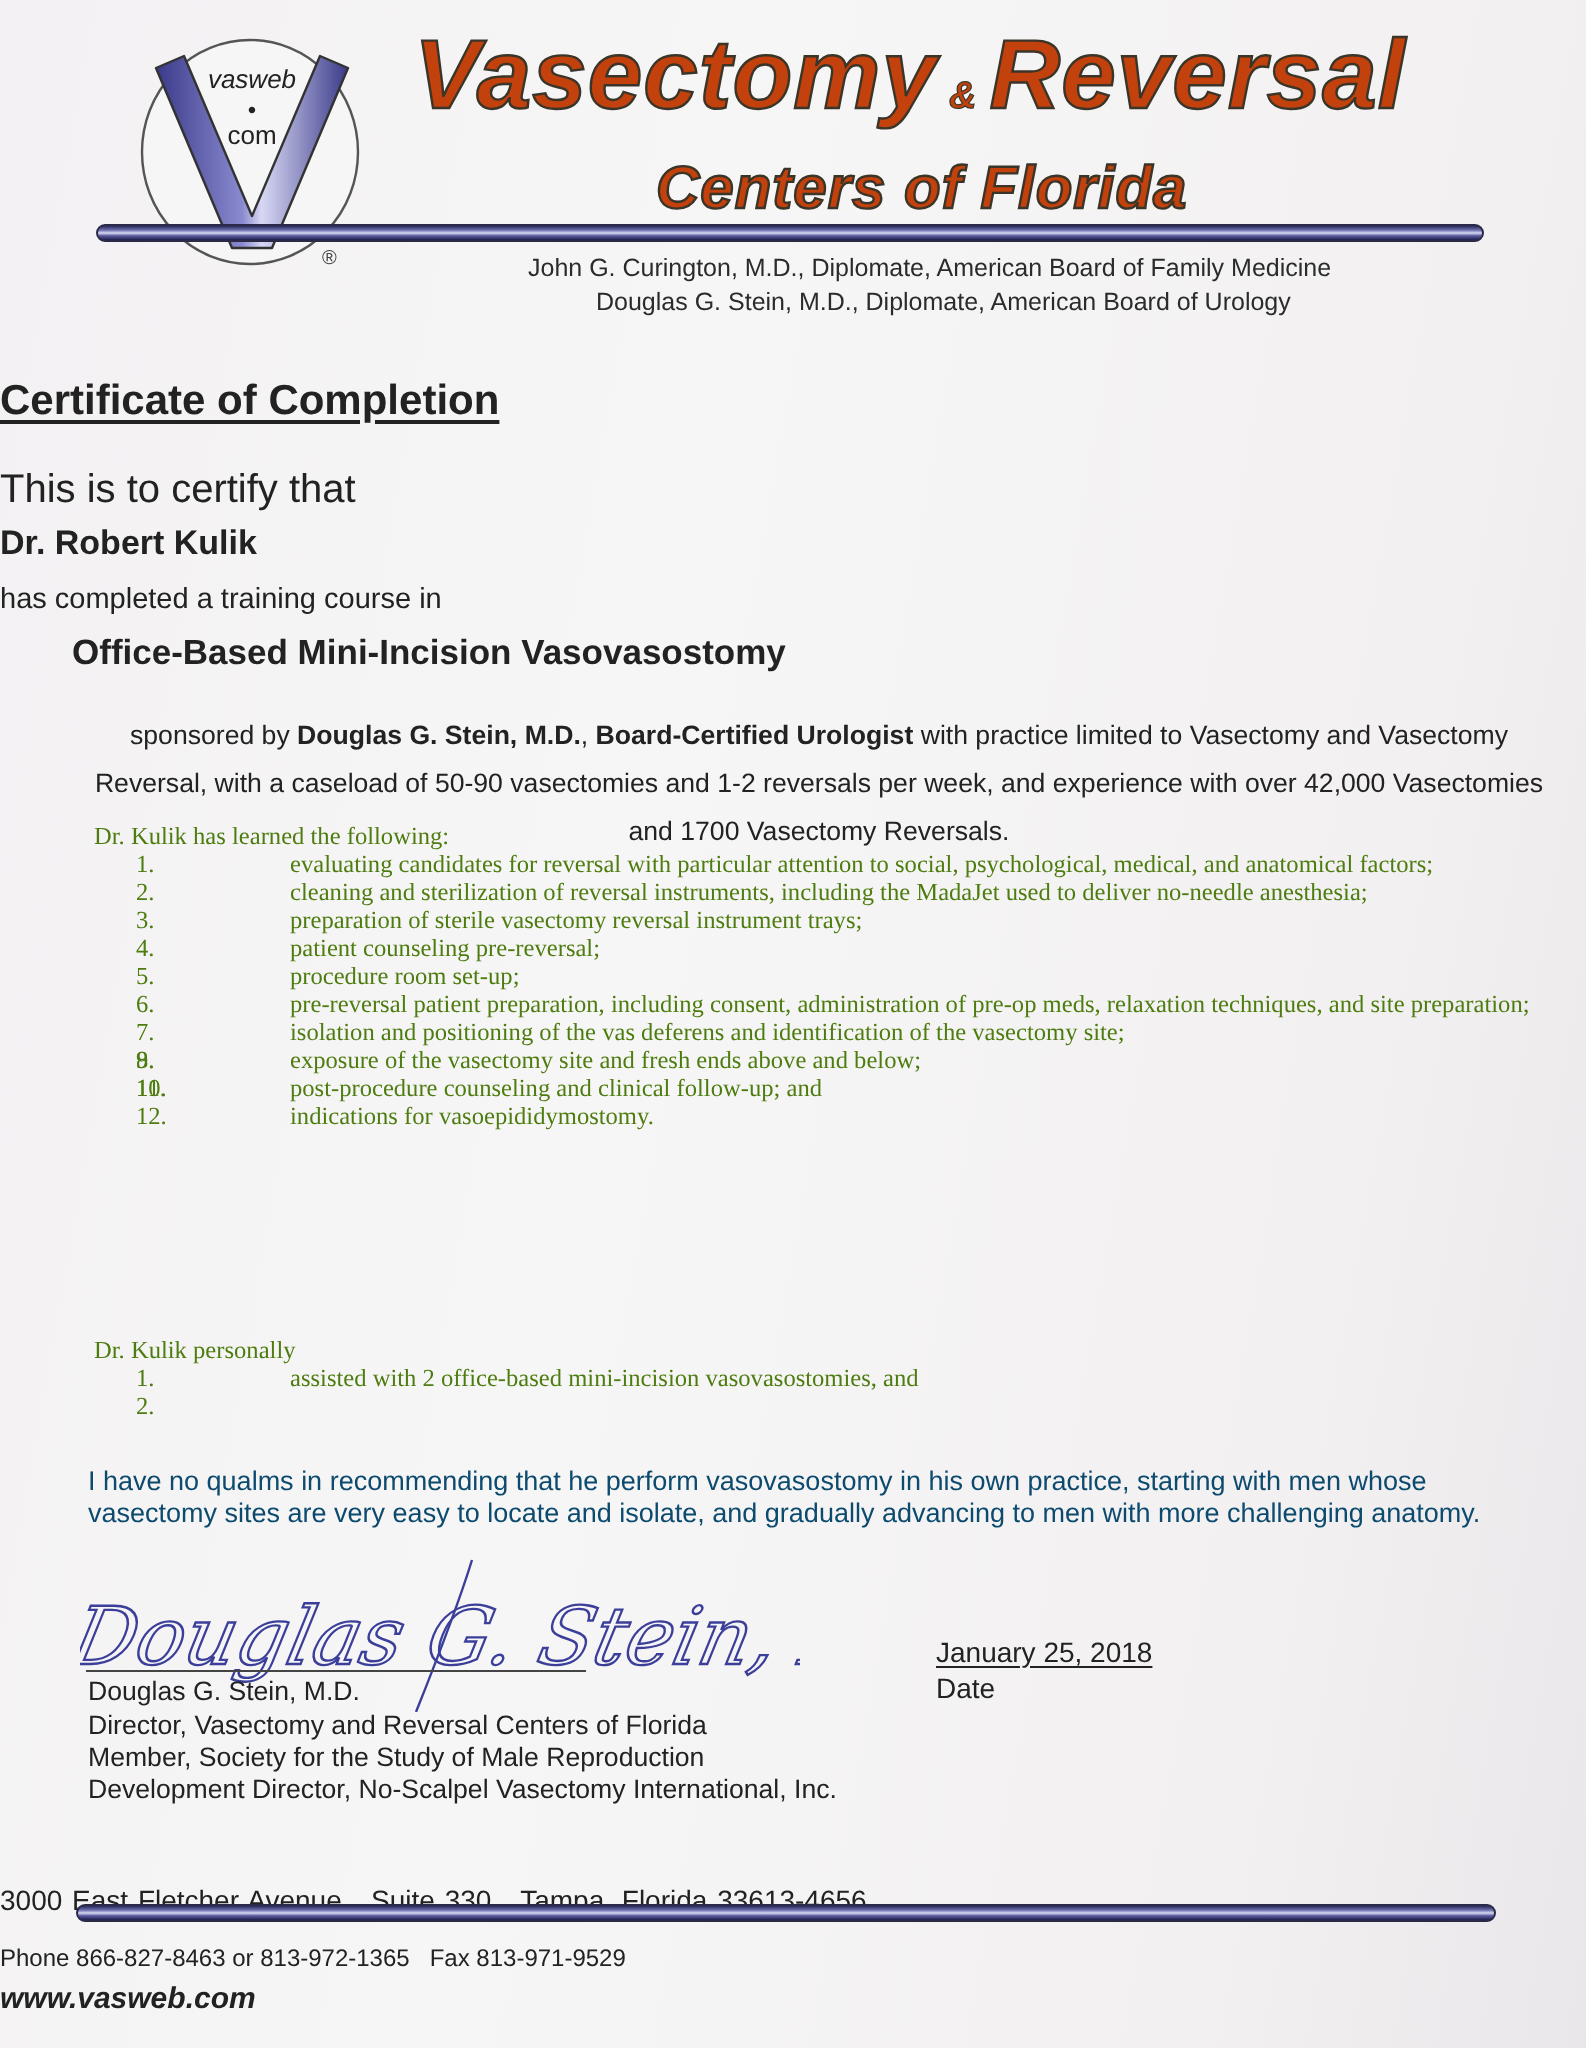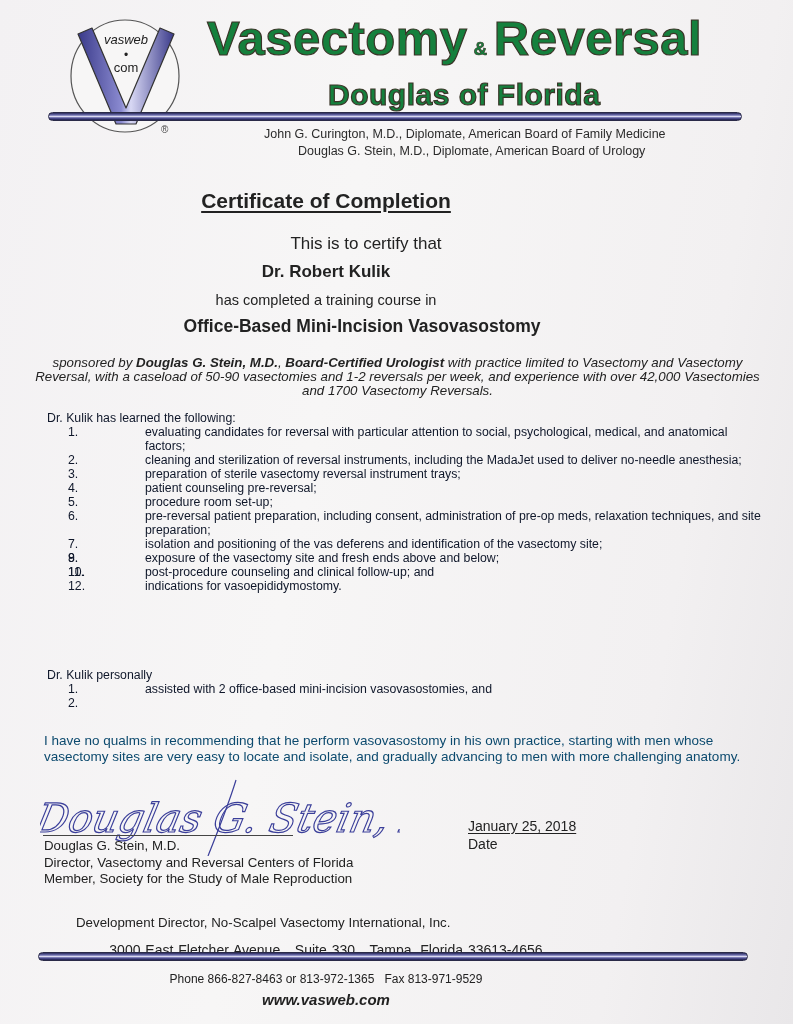--- a/index.html
+++ b/index.html
@@ -12,22 +12,22 @@
     }
     .abs { position: absolute; }
 
     
     #logo { left: 66px; top: 4px; width: 118px; height: 130px; }
     #logo svg { width: 118px; height: 130px; overflow: visible; }
 
     
     .brand-title {
       font-family: "Liberation Sans", sans-serif;
-      font-weight: bold;
-      color: #15803d;
+      font-style: italic; font-weight: bold;
+      color: #c2410c;
       -webkit-text-stroke: 1.2px #3a3528;
       letter-spacing: 0.5px;
       white-space: nowrap;
     }
     #brand-line1 { left: 207px; top: 10px; font-size: 49px; line-height: 56px; }
     #brand-line1 .amp { font-size: 19px; -webkit-text-stroke: 0.6px #3a3528; margin: 0 6px; }
     #brand-line2 { left: 328px; top: 77px; font-size: 30px; line-height: 36px; }
 
     .rod {
       height: 7px; border-radius: 5px;
@@ -35,48 +35,48 @@
       border: 1px solid #2a2a48;
     }
     #header-rod { left: 48px; top: 112px; width: 692px; }
     #footer-rod { left: 38px; top: 952px; width: 708px; }
 
     .doctor-line { font-size: 12.5px; color: #2b2b2b; white-space: nowrap; }
     #doctor-1 { left: 264px; top: 127px; }
     #doctor-2 { left: 298px; top: 144px; }
     #registered { left: 161px; top: 124px; font-size: 10px; color: #444; }
 
-    .center { left: 0; width: 652px; text-align: center; }
+    .center { left: 0; width: 652px; }
     #cert-title { top: 189px; font-size: 21px; font-weight: bold; }
     #cert-title span { text-decoration: underline; text-underline-offset: 3px; }
-    #certify-text { top: 234px; font-size: 17px; margin-left: 40px; }
+    #certify-text { top: 234px; font-size: 20px; }
     #recipient { top: 262px; font-size: 17px; font-weight: bold; }
     #completed-text { top: 292px; font-size: 14.5px; }
     #course-name { top: 316px; font-size: 17.5px; font-weight: bold; margin-left: 36px; }
 
-    #sponsor { left: 30px; width: 735px; top: 356px; font-size: 13.3px; line-height: 14px; text-align: center; font-style: italic; }
+    #sponsor { left: 42px; width: 735px; top: 356px; font-size: 13.3px; line-height: 24px; text-align: center; }
 
-    .body-text { font-size: 12.3px; line-height: 14px; color: #0f172a; }
+    .body-text { font-size: 12.3px; line-height: 14px; color: #4d7c0f; font-family: Liberation Serif, serif; }
     #learned-intro { left: 47px; top: 411px; }
     #learned-list { left: 47px; top: 425px; width: 720px; }
     .list-item { position: relative; padding-left: 98px; margin: 0; }
     .list-item .num { position: absolute; left: 21px; top: 0; }
     #personal-intro { left: 47px; top: 668px; }
     #personal-list { left: 47px; top: 682px; width: 720px; }
 
     #recommend { left: 44px; top: 733px; width: 720px; font-size: 13.5px; line-height: 16px; color: #0c4a6e; }
 
     
     #signature { left: 40px; top: 776px; width: 360px; height: 80px; }
     #sig-line { left: 43px; top: 835px; width: 250px; height: 1px; background: #444; }
     .sig-text { font-size: 13.3px; line-height: 15px; color: #222; white-space: nowrap; }
     #signer-name { left: 44px; top: 838px; }
     #signer-t1 { left: 44px; top: 855px; }
     #signer-t2 { left: 44px; top: 871px; }
-    #signer-t3 { left: 44px; top: 915px; margin-left: 32px; }
+    #signer-t3 { left: 44px; top: 887px; }
     #date-value { left: 468px; top: 818px; font-size: 14px; text-decoration: underline; text-underline-offset: 2px; }
     #date-label { left: 468px; top: 836px; font-size: 14px; }
 
     #address { top: 929px; font-size: 14px; word-spacing: 1px; }
     #phone { top: 972px; font-size: 12px; }
     #website { top: 991px; font-size: 15px; font-weight: bold; font-style: italic; }
   </style>
 </head>
 <body>
 
@@ -95,21 +95,21 @@
     <text x="60" y="40" text-anchor="middle" font-family="Liberation Sans, sans-serif" font-style="italic" font-size="13" fill="#222">vasweb</text>
     <text x="60" y="55" text-anchor="middle" font-family="Liberation Sans, sans-serif" font-size="12" fill="#222">•</text>
     <text x="60" y="68" text-anchor="middle" font-family="Liberation Sans, sans-serif" font-size="13" fill="#222">com</text>
   </svg>
 </div>
 <div id="registered" class="abs">®</div>
 
 <div id="brand-line1" class="abs brand-title">
   <span>Vasectomy</span><span class="amp">&amp;</span><span>Reversal</span>
 </div>
-<div id="brand-line2" class="abs brand-title">Douglas of Florida</div>
+<div id="brand-line2" class="abs brand-title">Centers of Florida</div>
 
 <div id="header-rod" class="abs rod"></div>
 
 <div id="doctor-1" class="abs doctor-line">John G. Curington, M.D., Diplomate, American Board of Family Medicine</div>
 <div id="doctor-2" class="abs doctor-line">Douglas G. Stein, M.D., Diplomate, American Board of Urology</div>
 
 <div id="cert-title" class="abs center"><span>Certificate of Completion</span></div>
 <div id="certify-text" class="abs center">This is to certify that</div>
 <div id="recipient" class="abs center">Dr. Robert Kulik</div>
 <div id="completed-text" class="abs center">has completed a training course in</div>

